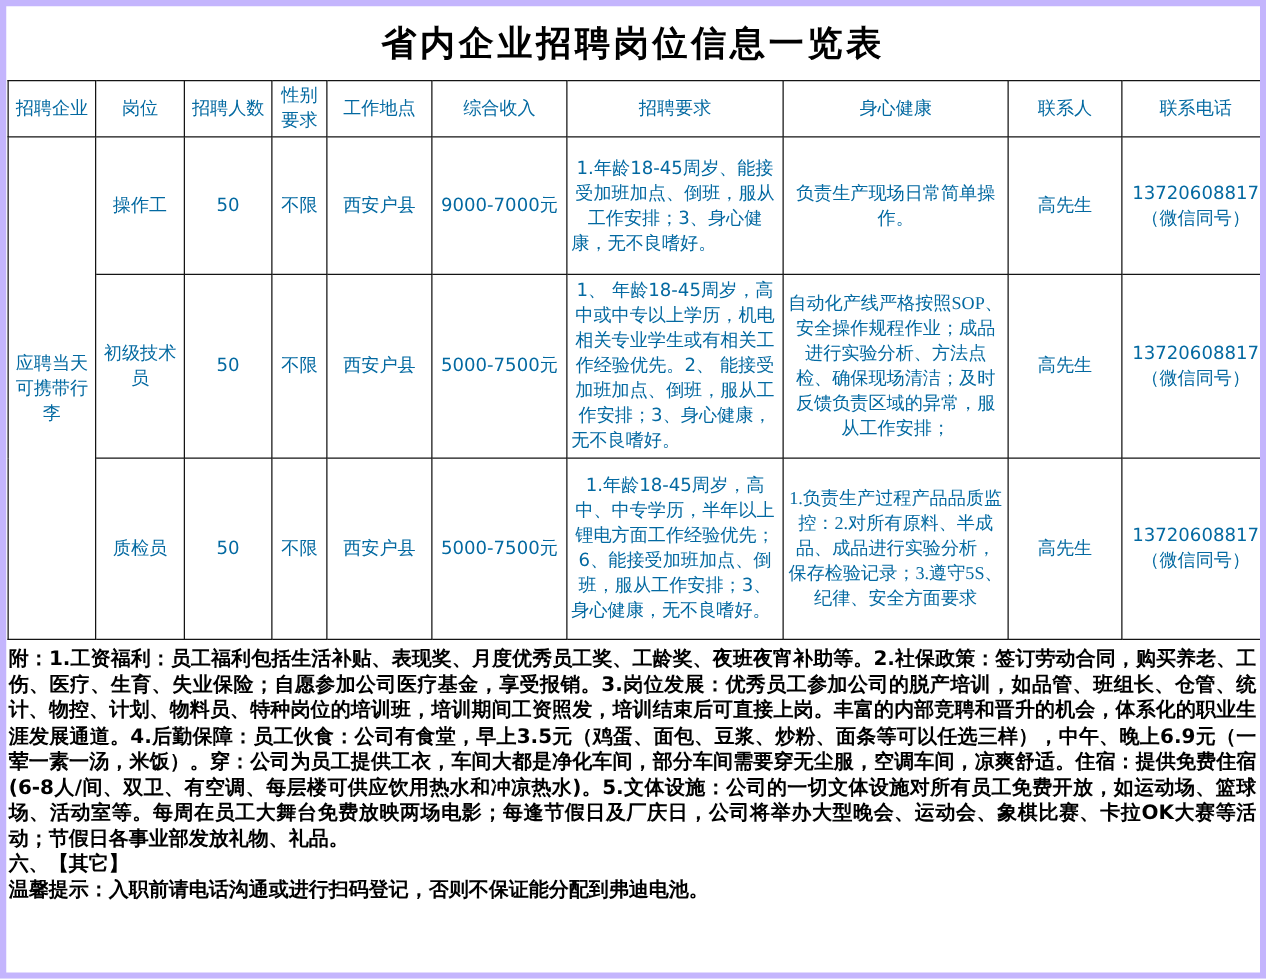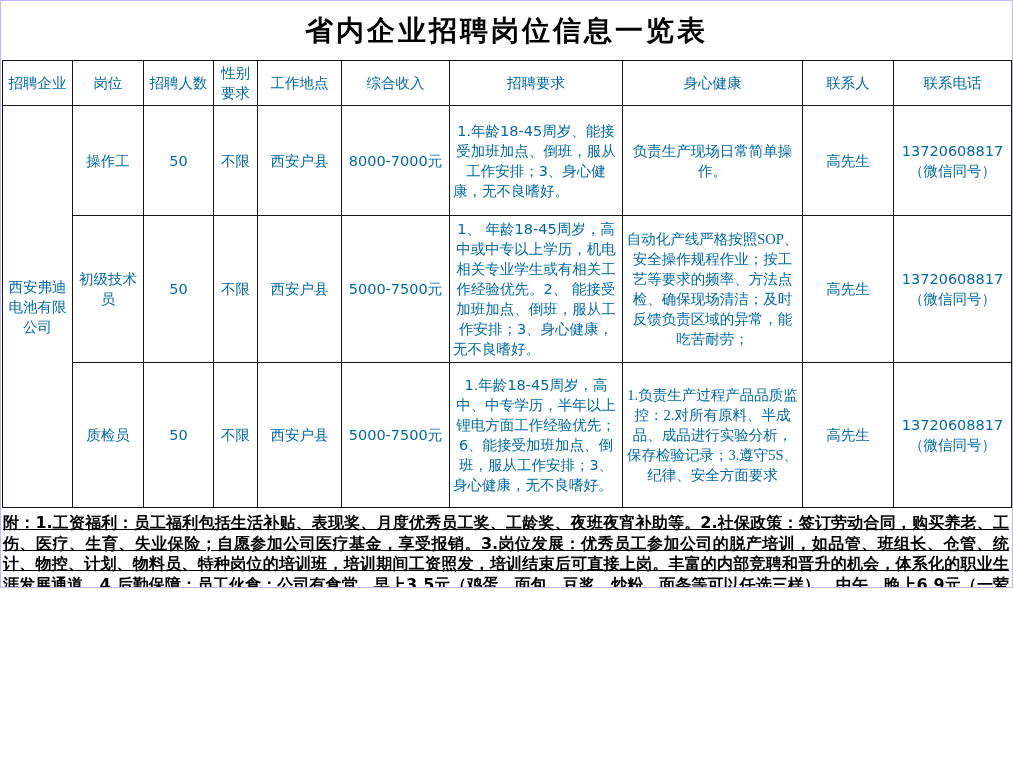--- a/index.html
+++ b/index.html
@@ -1,19 +1,19 @@
 <!DOCTYPE html>
 <html><head>
 <meta charset="utf-8">
 <style>
   html,body{margin:0;padding:0;background:#ffffff;}
   body{font-family:"DejaVu Sans","Liberation Sans",sans-serif;}
   .page{
-    width:1013px;height:588px;box-sizing:border-box;
-    border:1px solid #c4b5fd;background:#ffffff;overflow:hidden;
+    width:1013px;height:783px;box-sizing:border-box;
+    border:5px solid #c4b5fd;background:#ffffff;overflow:hidden;
     position:relative;
   }
   .title{
     height:59px;display:flex;align-items:center;justify-content:center;
     font-size:28px;font-weight:700;color:#000;letter-spacing:3px;
   }
   table.jobs{
     border-collapse:collapse;table-layout:fixed;
     width:1009px;margin-left:1px;
     color:#0369a1;
@@ -35,21 +35,21 @@
   }
   td.duty{
     text-align:justify;text-align-last:center;
     padding:3px 6px;line-height:21px;font-family:Liberation Serif, serif;
   }
   .notes{
     padding:5px 3px 0 2px;
     font-size:16px;font-weight:700;color:#000;
     line-height:20.5px;text-align:justify;
   }
-  .notes p{margin:0;text-decoration:underline;}
+  .notes p{margin:0;}
 </style>
 </head>
 <body>
 
 <div class="page">
 
   <div class="title">省内企业招聘岗位信息一览表</div>
 
   <table class="jobs">
     <colgroup>
@@ -71,42 +71,42 @@
       <th>招聘人数</th>
       <th>性别要求</th>
       <th>工作地点</th>
       <th>综合收入</th>
       <th>招聘要求</th>
       <th>身心健康</th>
       <th>联系人</th>
       <th>联系电话</th>
     </tr>
     <tr class="r1">
-      <td rowspan="3">西安弗迪电池有限公司</td>
+      <td rowspan="3">应聘当天可携带行李</td>
       <td>操作工</td>
       <td>50</td>
       <td>不限</td>
       <td>西安户县</td>
-      <td>8000-7000元</td>
+      <td>9000-7000元</td>
       <td class="req">1.年龄18-45周岁、能接受加班加点、倒班，服从工作安排；3、身心健康，无不良嗜好。</td>
       <td class="duty">负责生产现场日常简单操作。</td>
       <td>高先生</td>
       <td>
         <div>13720608817</div>
         <div>（微信同号）</div>
       </td>
     </tr>
     <tr class="r2">
       <td>初级技术员</td>
       <td>50</td>
       <td>不限</td>
       <td>西安户县</td>
       <td>5000-7500元</td>
       <td class="req">1、 年龄18-45周岁，高中或中专以上学历，机电相关专业学生或有相关工作经验优先。2、 能接受加班加点、倒班，服从工作安排；3、身心健康，无不良嗜好。</td>
-      <td class="duty">自动化产线严格按照SOP、安全操作规程作业；按工艺等要求的频率、方法点检、确保现场清洁；及时反馈负责区域的异常，能吃苦耐劳；</td>
+      <td class="duty">自动化产线严格按照SOP、安全操作规程作业；成品进行实验分析、方法点检、确保现场清洁；及时反馈负责区域的异常，服从工作安排；</td>
       <td>高先生</td>
       <td>
         <div>13720608817</div>
         <div>（微信同号）</div>
       </td>
     </tr>
     <tr class="r3">
       <td>质检员</td>
       <td>50</td>
       <td>不限</td>

